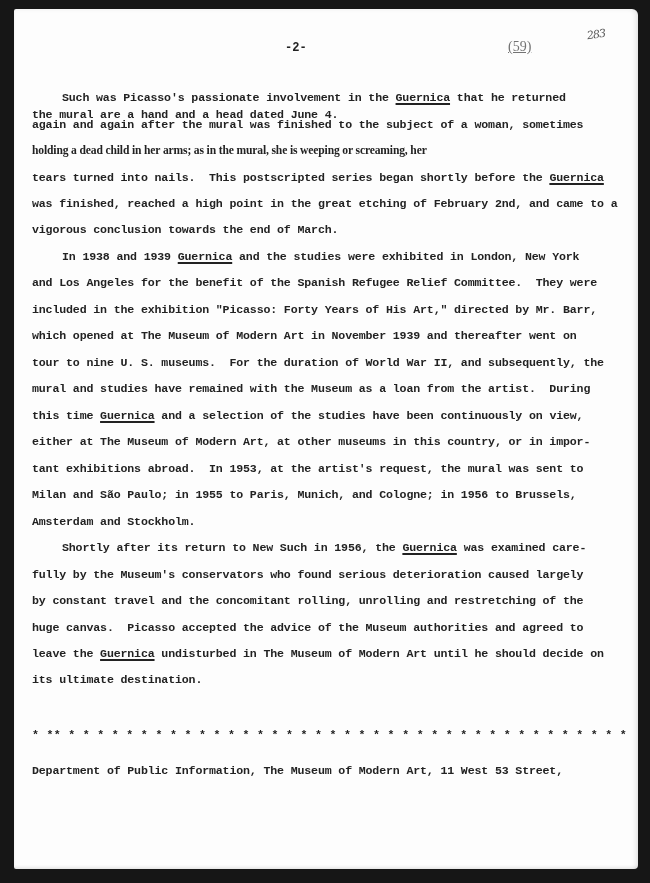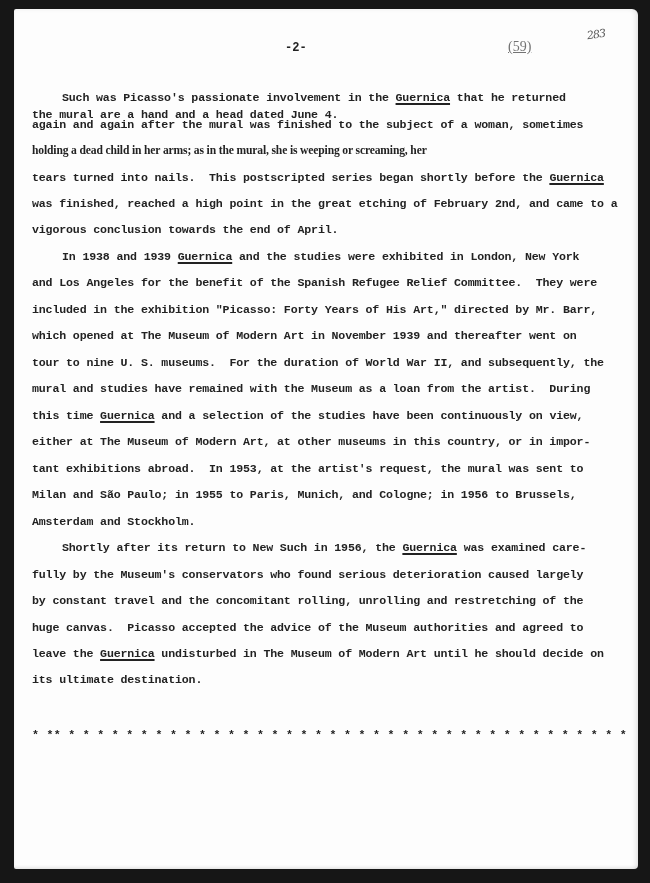--- a/index.html
+++ b/index.html
@@ -106,21 +106,21 @@
   <span class="page-num">-2-</span>
   <span class="file-num">(59)</span>
 
   <div id="body-lines">
       <div class="line doc-text" style="top: 55px; margin-top: 43px;"><span>the mural are a hand and a head dated June 4.</span></div>
       <div class="line doc-text indent" style="top: 81px;"><span>Such was Picasso's passionate involvement in the </span><u class="ul">Guernica</u><span> that he returned</span></div>
       <div class="line doc-text" style="top: 108px;"><span>again and again after the mural was finished to the subject of a woman, sometimes</span></div>
       <div class="line doc-text" style="top: 134px; font-family: Liberation Serif, serif;"><span>holding a dead child in her arms; as in the mural, she is weeping or screaming, her</span></div>
       <div class="line doc-text" style="top: 161px;"><span>tears turned into nails.  This postscripted series began shortly before the </span><u class="ul">Guernica</u></div>
       <div class="line doc-text" style="top: 187px;"><span>was finished, reached a high point in the great etching of February 2nd, and came to a</span></div>
-      <div class="line doc-text" style="top: 213px;"><span>vigorous conclusion towards the end of April.</span></div>
+      <div class="line doc-text" style="top: 213px;"><span>vigorous conclusion towards the end of March.</span></div>
       <div class="line doc-text indent" style="top: 240px;"><span>In 1938 and 1939 </span><u class="ul">Guernica</u><span> and the studies were exhibited in London, New York</span></div>
       <div class="line doc-text" style="top: 266px;"><span>and Los Angeles for the benefit of the Spanish Refugee Relief Committee.  They were</span></div>
       <div class="line doc-text" style="top: 293px;"><span>included in the exhibition "Picasso: Forty Years of His Art," directed by Mr. Barr,</span></div>
       <div class="line doc-text" style="top: 319px;"><span>which opened at The Museum of Modern Art in November 1939 and thereafter went on</span></div>
       <div class="line doc-text" style="top: 346px;"><span>tour to nine U. S. museums.  For the duration of World War II, and subsequently, the</span></div>
       <div class="line doc-text" style="top: 372px;"><span>mural and studies have remained with the Museum as a loan from the artist.  During</span></div>
       <div class="line doc-text" style="top: 399px;"><span>this time </span><u class="ul">Guernica</u><span> and a selection of the studies have been continuously on view,</span></div>
       <div class="line doc-text" style="top: 425px;"><span>either at The Museum of Modern Art, at other museums in this country, or in impor-</span></div>
       <div class="line doc-text" style="top: 452px;"><span>tant exhibitions abroad.  In 1953, at the artist's request, the mural was sent to</span></div>
       <div class="line doc-text" style="top: 478px;"><span>Milan and São Paulo; in 1955 to Paris, Munich, and Cologne; in 1956 to Brussels,</span></div>
@@ -128,13 +128,14 @@
       <div class="line doc-text indent" style="top: 531px;"><span>Shortly after its return to New Such in 1956, the </span><u class="ul">Guernica</u><span> was examined care-</span></div>
       <div class="line doc-text" style="top: 558px;"><span>fully by the Museum's conservators who found serious deterioration caused largely</span></div>
       <div class="line doc-text" style="top: 584px;"><span>by constant travel and the concomitant rolling, unrolling and restretching of the</span></div>
       <div class="line doc-text" style="top: 611px;"><span>huge canvas.  Picasso accepted the advice of the Museum authorities and agreed to</span></div>
       <div class="line doc-text" style="top: 637px;"><span>leave the </span><u class="ul">Guernica</u><span> undisturbed in The Museum of Modern Art until he should decide on</span></div>
       <div class="line doc-text" style="top: 663px;"><span>its ultimate destination.</span></div>
     </div>
 
   <div class="stars">* ** * * * * * * * * * * * * * * * * * * * * * * * * * * * * * * * * * * * * * * *</div>
 
+  <div class="footer-line doc-text" style="top:755px;">Department of Public Information, The Museum of Modern Art, 11 West 53 Street,</div>
 </div>
 
 </body></html>

